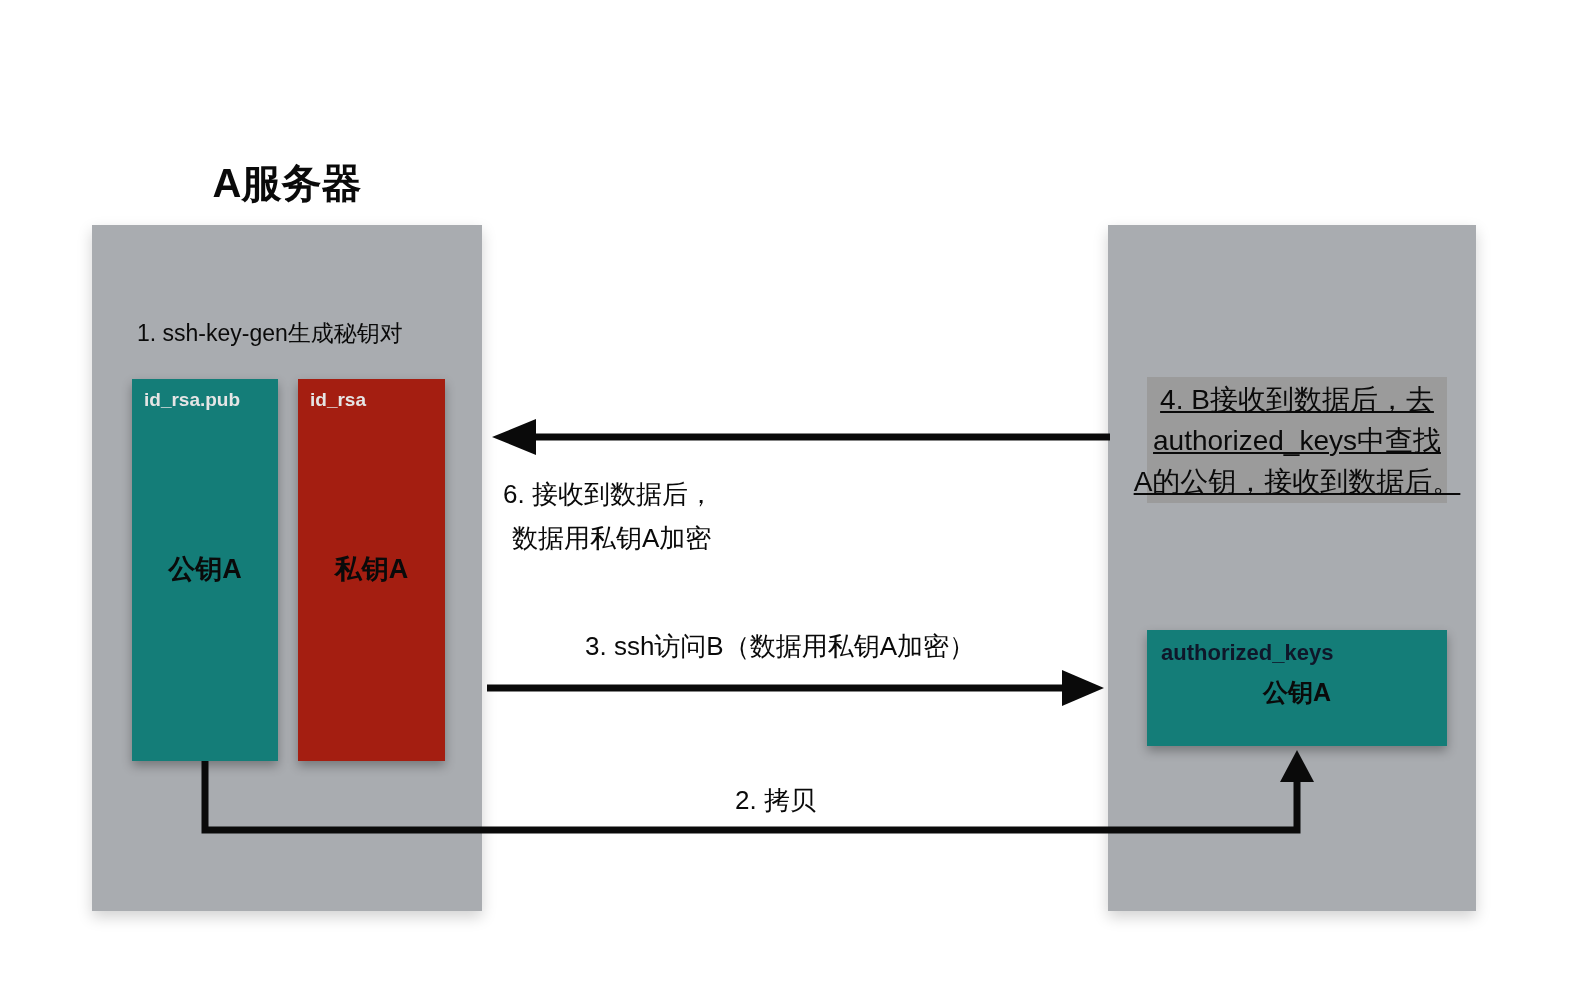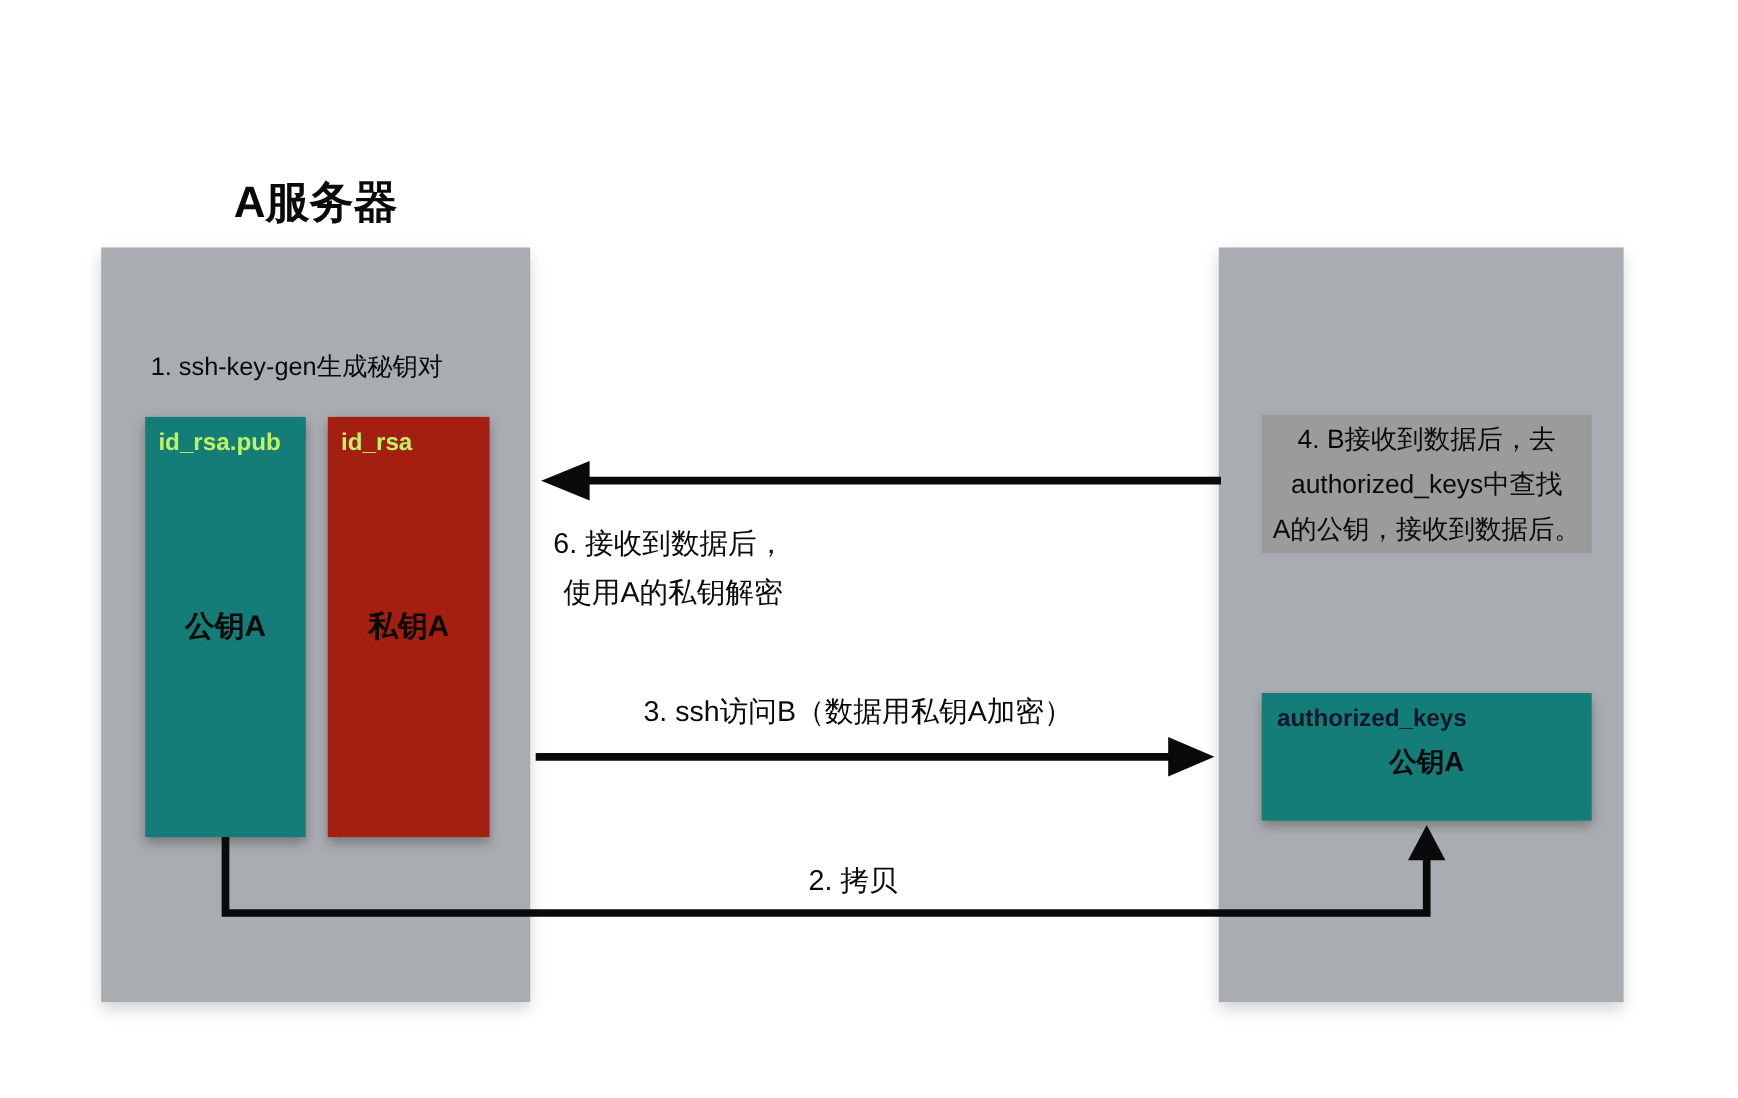--- a/index.html
+++ b/index.html
@@ -48,46 +48,47 @@
   }
 
   .key-box {
     box-shadow: 0 5px 10px rgba(0,0,0,0.30);
   }
   .key-box.pub  { left: 132px; top: 379px; width: 146px; height: 382px; background: #147d78; }
   .key-box.priv { left: 298px; top: 379px; width: 147px; height: 382px; background: #a41e11; }
   .key-filename {
     position: absolute;
     left: 12px; top: 10px;
-    color: #bef264;
+    color: #e5e5e5;
     font-weight: bold;
-    font-size: 22px;
+    font-size: 19px;
     white-space: nowrap;
   }
   .key-label {
     position: absolute;
     left: 0; top: 172px; width: 100%;
     text-align: center;
     color: #0a0a0a;
     font-weight: bold;
     font-size: 27px;
   }
 
   .step4-box {
     left: 1147px; top: 377px; width: 300px; height: 126px;
     background: #9b9b9b;
     display: flex;
     flex-direction: column;
     justify-content: center;
     align-items: center;
   }
   .step4-box .line {
-    font-size: 24px;
+    font-size: 28px;
     line-height: 41px;
     white-space: nowrap;
+    text-decoration: underline;
   }
 
   .auth-box {
     left: 1147px; top: 630px; width: 300px; height: 116px;
     background: #147d78;
     box-shadow: 0 5px 10px rgba(0,0,0,0.30);
   }
   .auth-filename {
     position: absolute;
     left: 14px; top: 10px;
@@ -166,20 +167,20 @@
 
     <g>
       <polyline points="205,761 205,830 1297,830 1297,778" fill="none" stroke="#0a0a0a" stroke-width="7"></polyline>
       <polygon points="1297,750 1280,782 1314,782" fill="#0a0a0a"></polygon>
     </g>
   </svg>
 
 
   <div class="abs arrow-label label-step6">
     <div class="l1">6. 接收到数据后，</div>
-    <div class="l2">使用A的私钥解密</div>
+    <div class="l2">数据用私钥A加密</div>
   </div>
 
   <div class="abs arrow-label label-step3">3. ssh访问B（数据用私钥A加密）</div>
 
   <div class="abs arrow-label label-step2">2. 拷贝</div>
 
 </div>
 
 </body></html>

